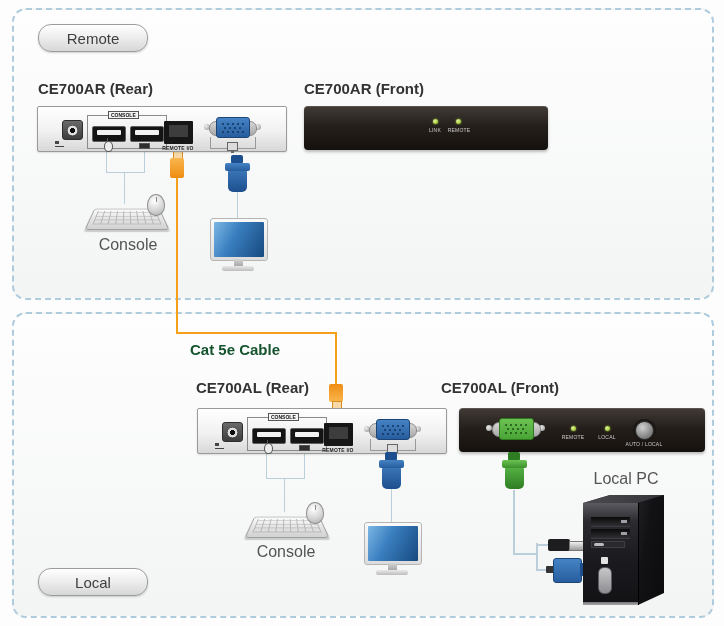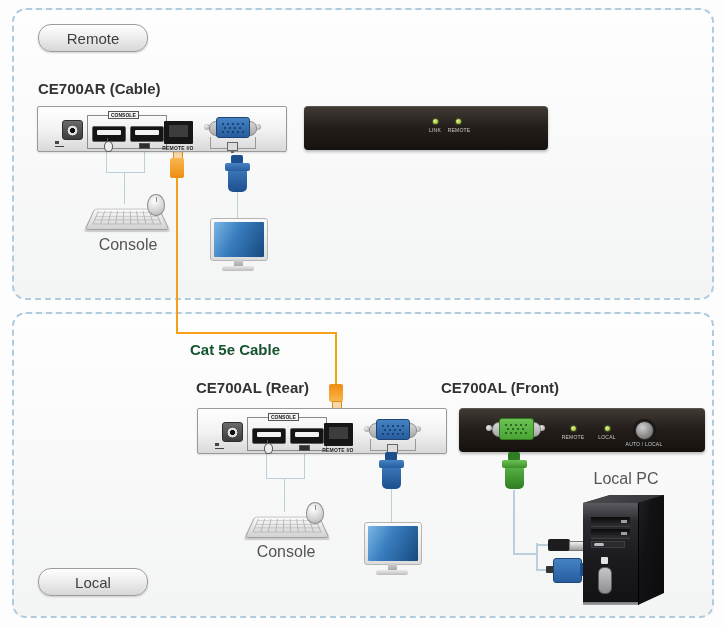--- a/index.html
+++ b/index.html
@@ -124,21 +124,22 @@
 <body>
 
 <div id="root">
 
   <div class="sec" style="left:12px;top:8px;width:698px;height:288px;"></div>
   <div class="sec" style="left:12px;top:312px;width:698px;height:302px;"></div>
 
   <div class="abs pill" style="left:38px;top:24px;width:108px;height:26px;">Remote</div>
   <div class="abs pill" style="left:38px;top:568px;width:108px;height:26px;">Local</div>
 
-  <div class="abs h1" style="left:38px;top:80px;">CE700AR (Cable)</div>
+  <div class="abs h1" style="left:38px;top:80px;">CE700AR (Rear)</div>
+  <div class="abs h1" style="left:304px;top:80px;">CE700AR (Front)</div>
 
   <div class="abs br" style="left:106px;top:150px;width:37px;height:22px;"></div>
   <div class="abs lineV" style="left:124px;top:172px;width:1px;height:32px;"></div>
   <div class="abs lineV" style="left:237px;top:192px;width:1px;height:27px;"></div>
 
   <div class="abs oline" style="left:176px;top:176px;width:2px;height:158px;"></div>
   <div class="abs oline" style="left:176px;top:332px;width:161px;height:2px;"></div>
   <div class="abs oline" style="left:335px;top:332px;width:2px;height:54px;"></div>
   <div class="abs cplug up" style="left:170px;top:151px;height:27px;"></div>
   <div class="abs cplug down" style="left:329px;top:384px;height:26px;"></div>

